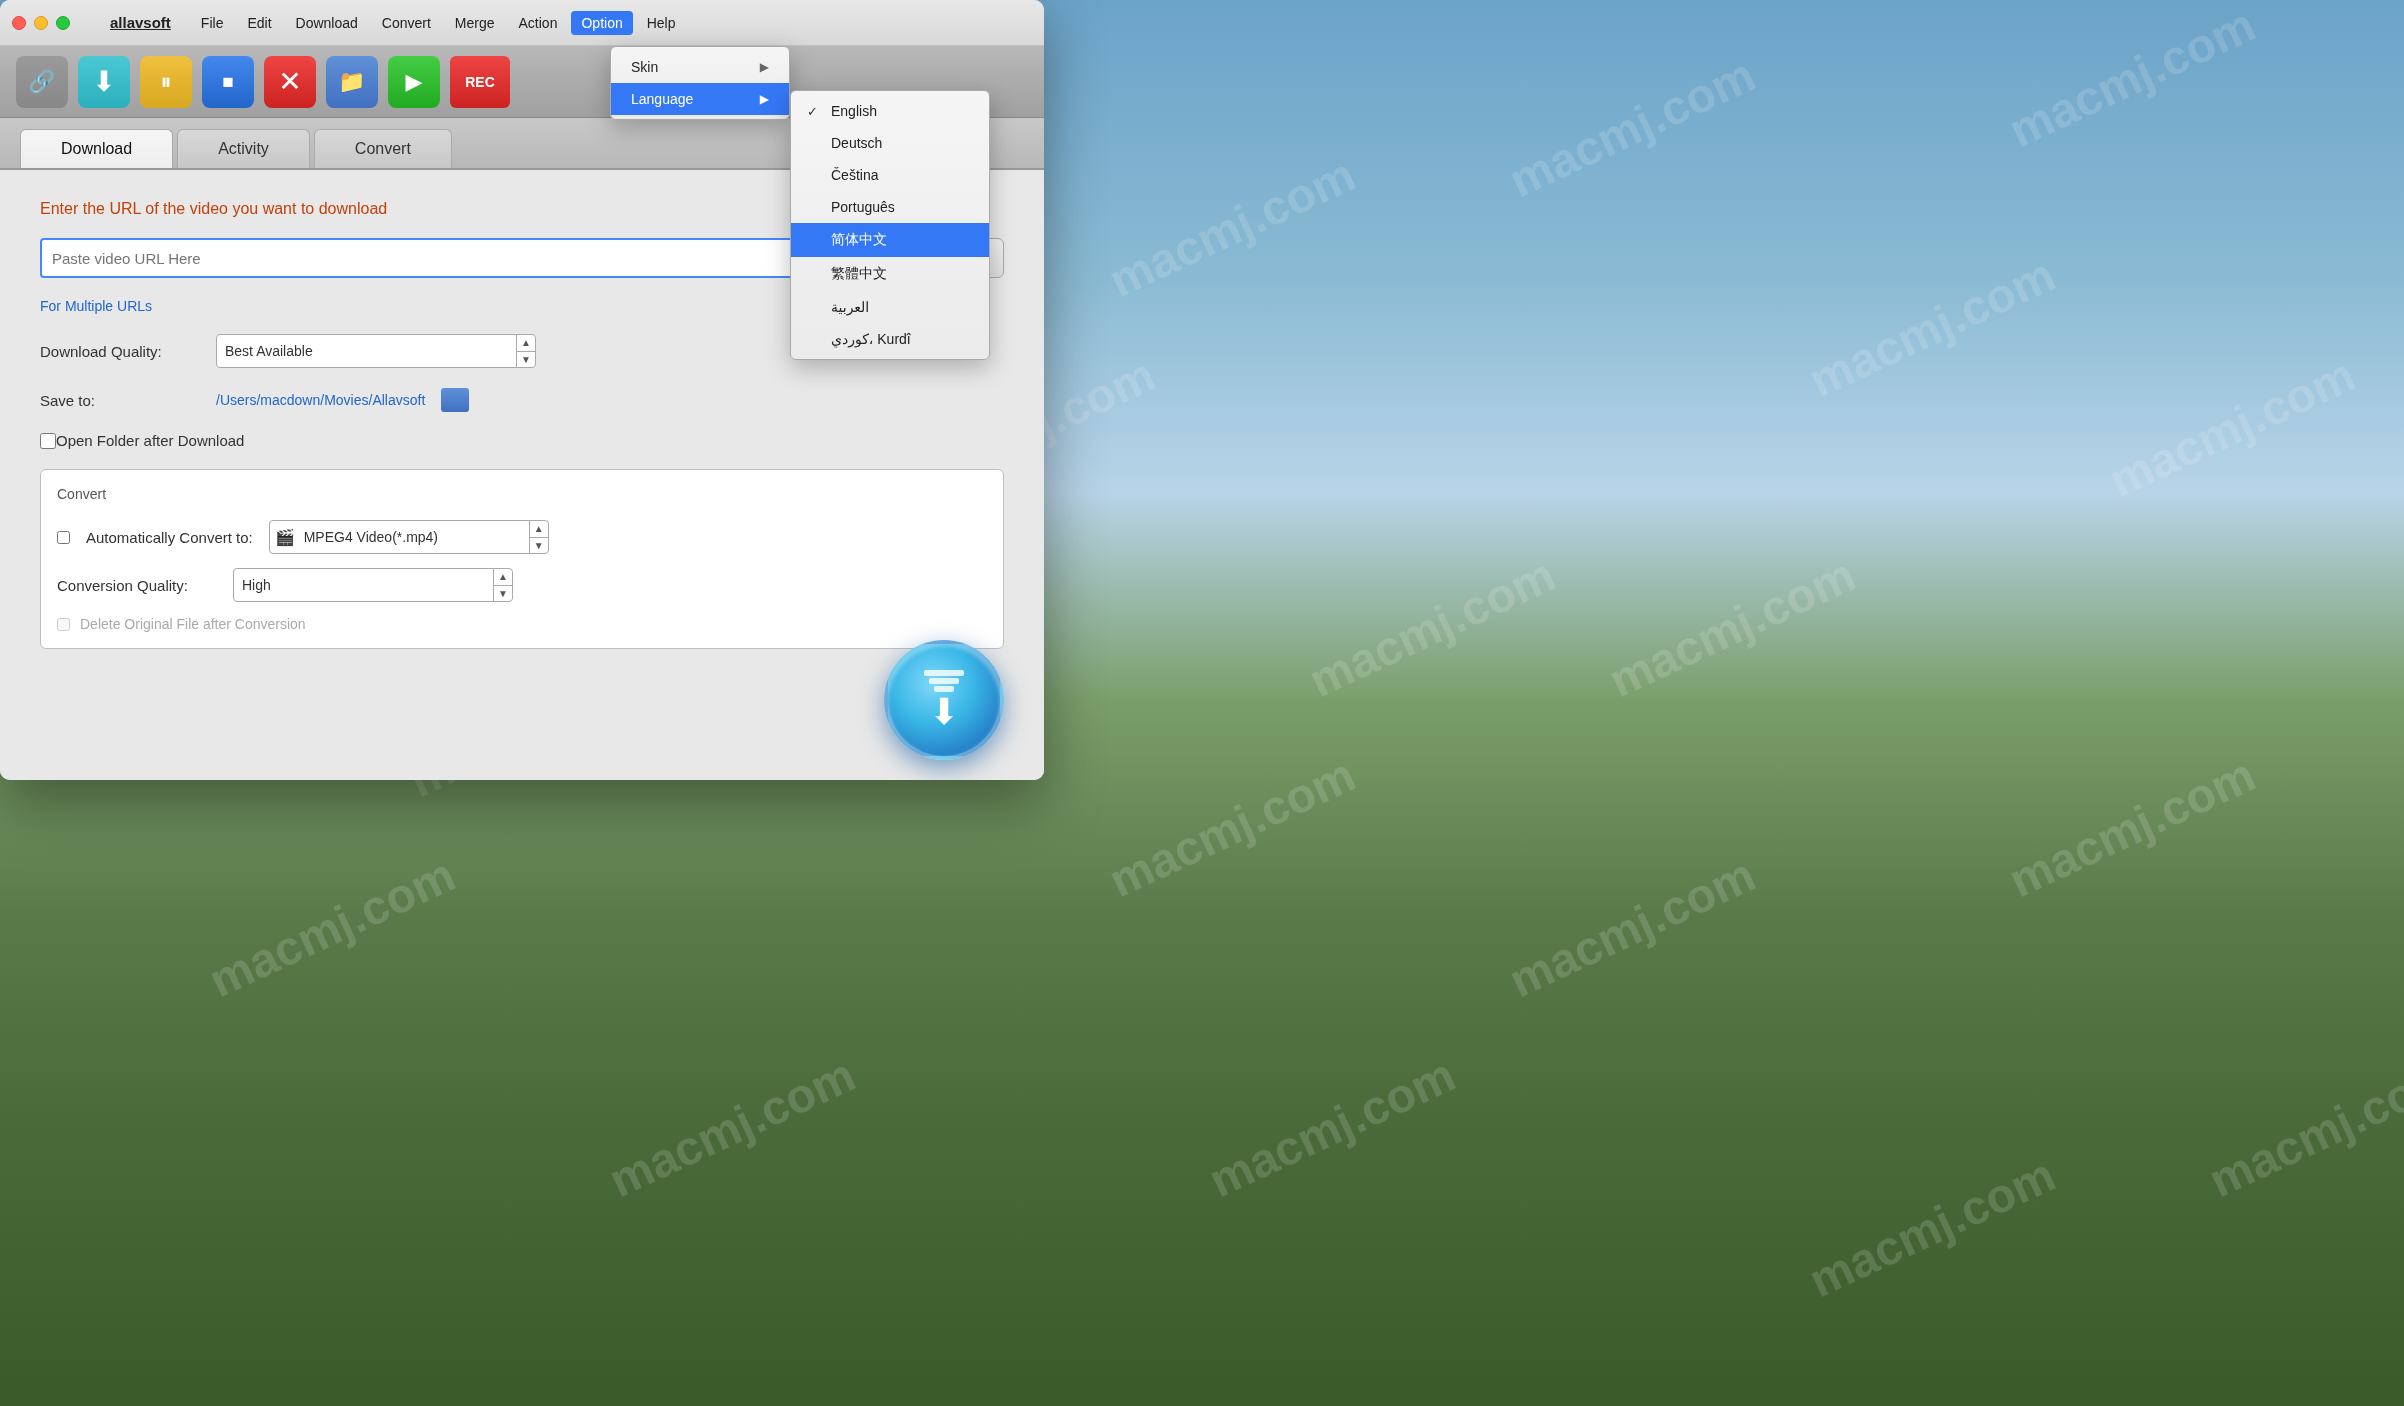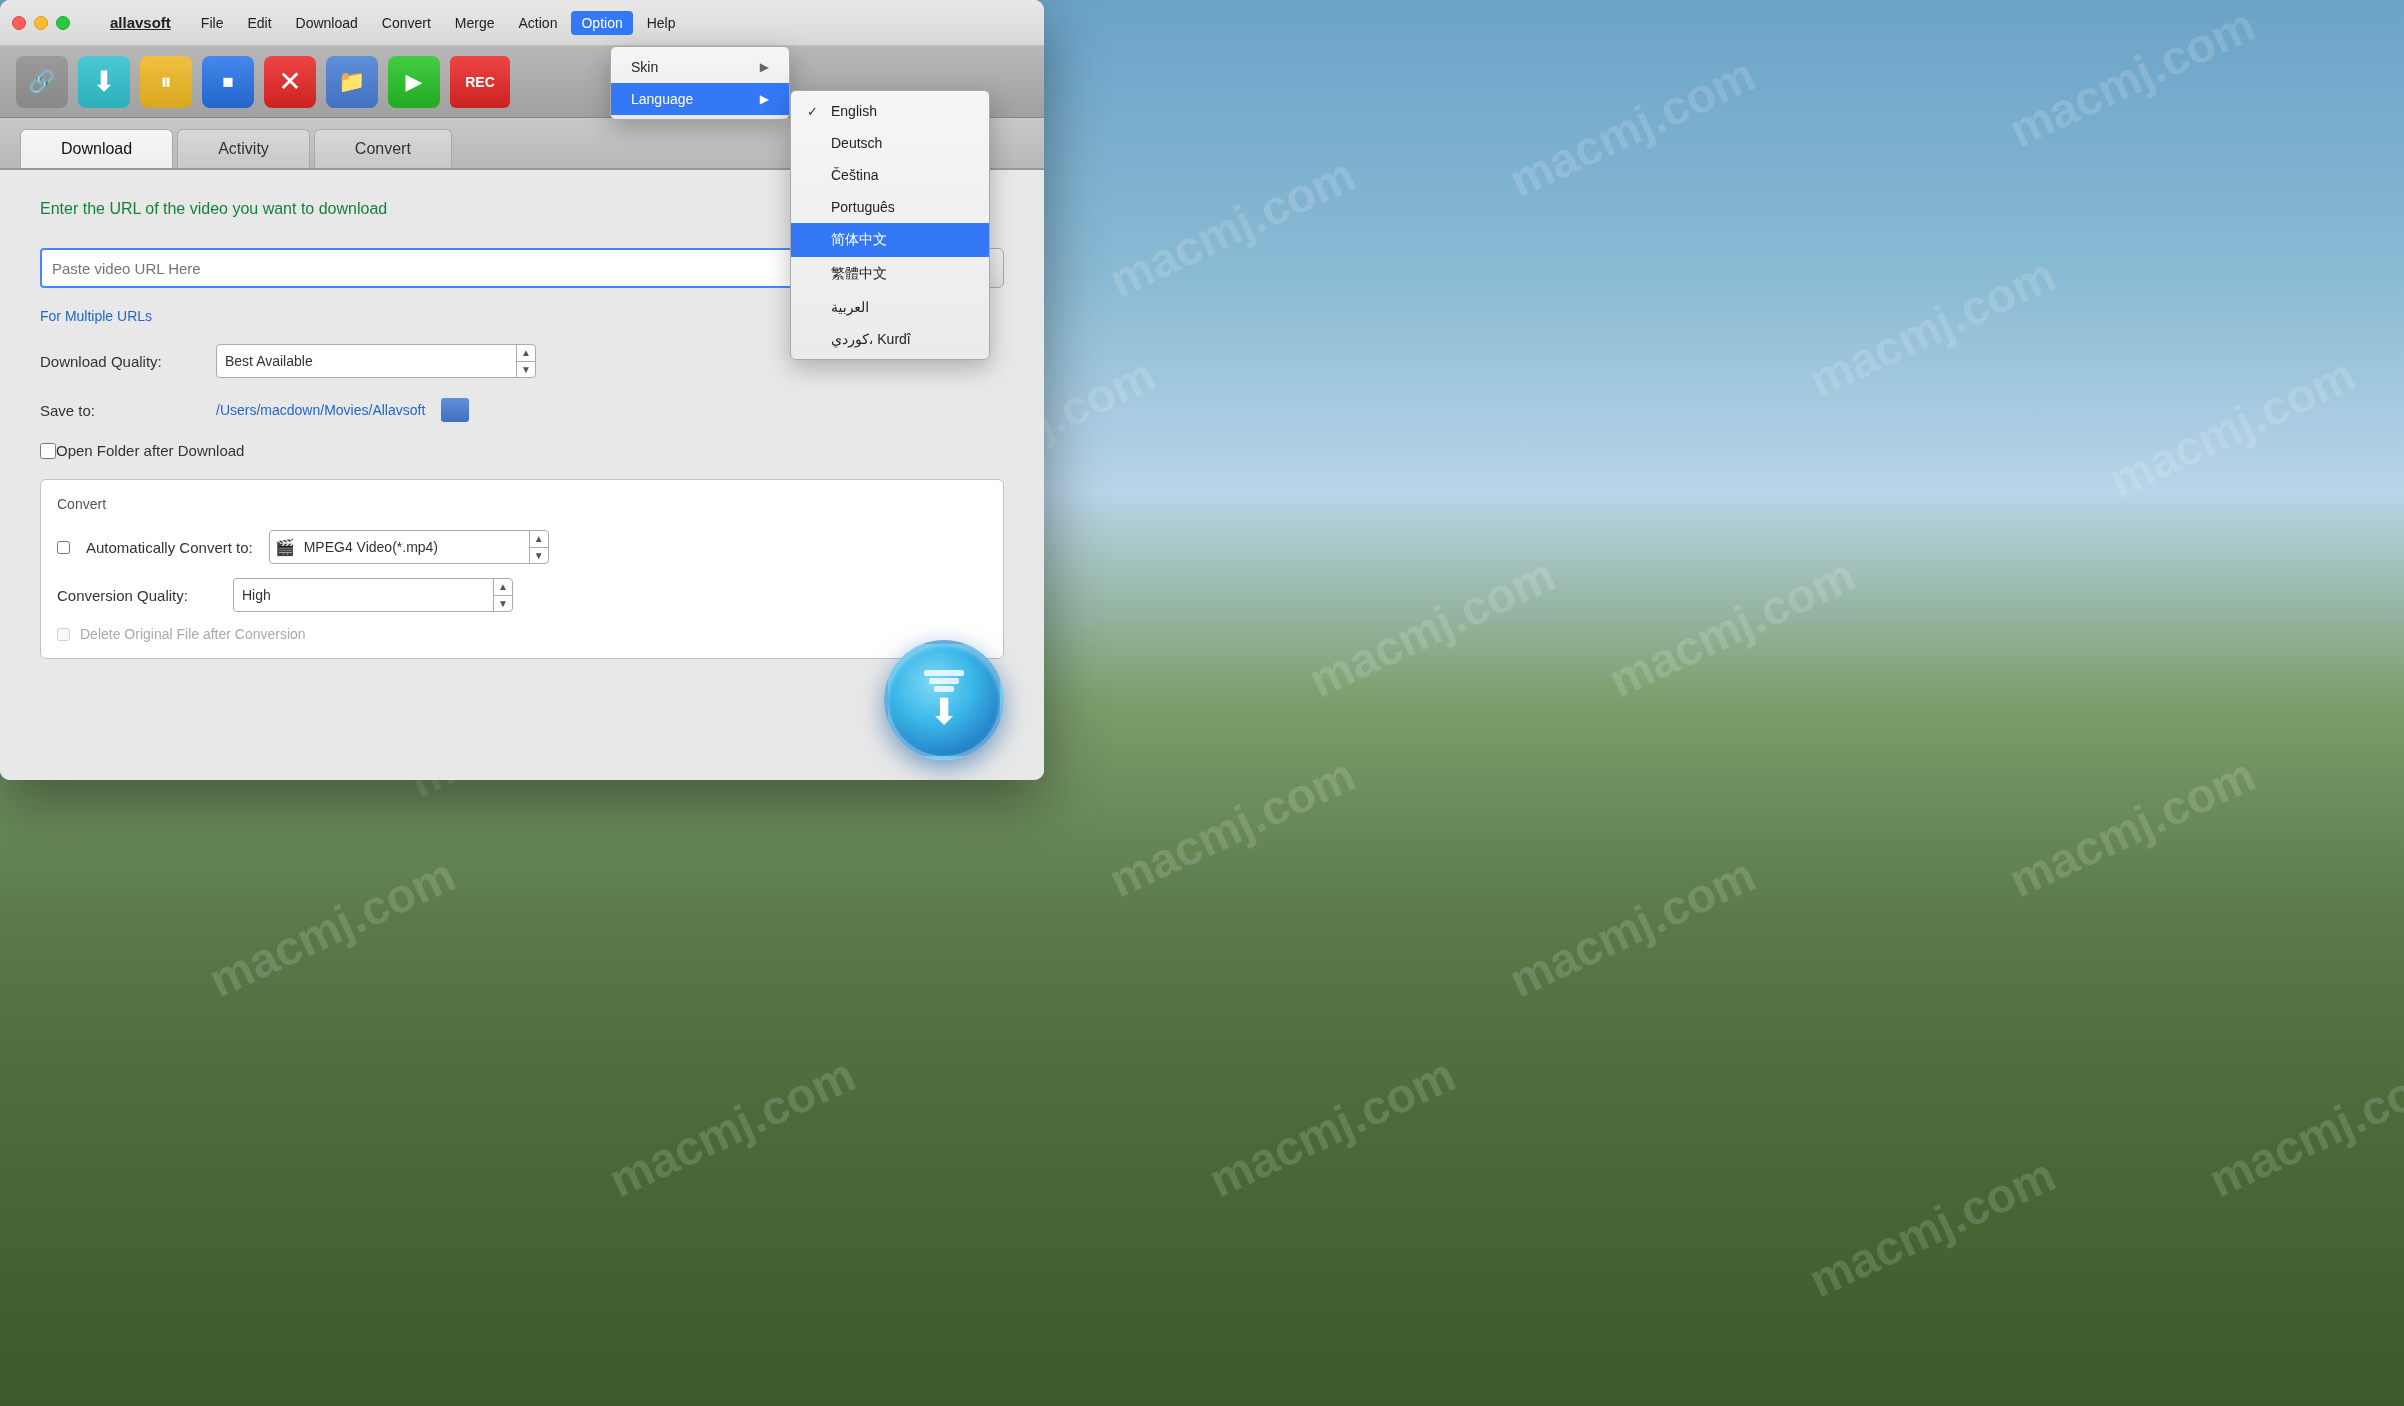--- a/index.html
+++ b/index.html
@@ -176,28 +176,27 @@
       background: #e8e8e8;
       padding: 30px 40px;
       display: flex;
       flex-direction: column;
       gap: 20px;
       overflow: hidden;
     }
 
     .url-label {
       font-size: 16px;
-      color: #15803d;
+      color: #c2410c;
     }
 
     .url-input-row {
       display: flex;
       gap: 13px;
       align-items: center;
-      margin-top: 10px;
     }
 
     .url-input {
       flex: 1;
       height: 40px;
       border: 2px solid #4488ff;
       border-radius: 4px;
       padding: 0 10px;
       font-size: 15px;
       background: white;

